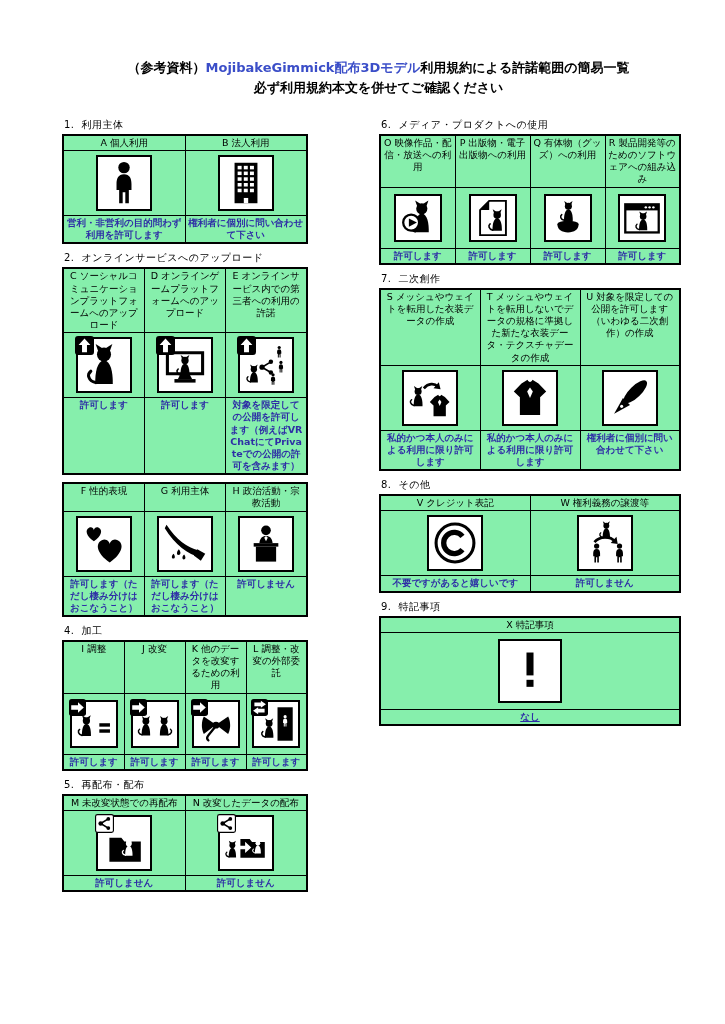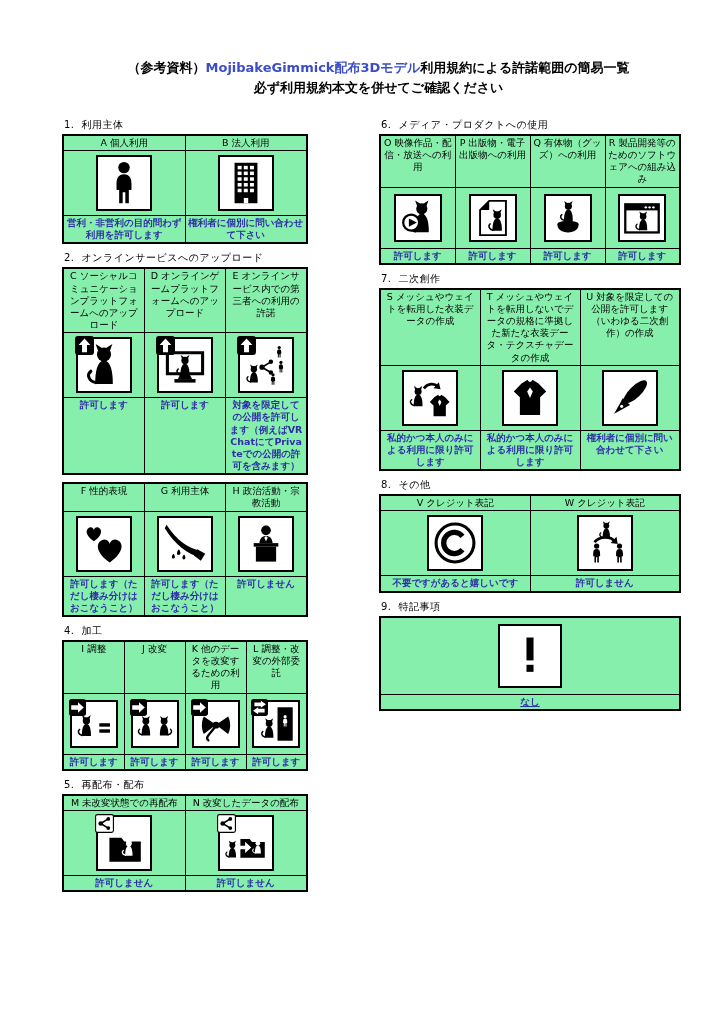--- a/index.html
+++ b/index.html
@@ -476,21 +476,21 @@
       </tbody>
         </table>
     </div>
 
     <div class="sec">
       <div class="sec-label"><span class="num">8.</span><span>その他</span></div>
       <table>
         <tbody>
             <tr>
           <td>V クレジット表記</td>
-          <td>W クレジット表記</td>
+          <td>W 権利義務の譲渡等</td>
         </tr>
         <tr class="icons">
           <td>
                 <div class="icon-box">
             <svg class="main" viewBox="0 0 100 100">
               <circle cx="50" cy="50" r="43" fill="none" stroke="currentColor" stroke-width="7"></circle>
               <path d="M67 35 A24 24 0 1 0 67 65" fill="none" stroke="currentColor" stroke-width="12"></path>
                   </svg>
                 </div>
               </td>
@@ -511,20 +511,23 @@
           <td class="result">許可しません</td>
         </tr>
       </tbody>
         </table>
     </div>
 
     <div class="sec sec9">
       <div class="sec-label"><span class="num">9.</span><span>特記事項</span></div>
       <table class="sec9">
         <tbody>
+            <tr>
+          <td>X 特記事項</td>
+        </tr>
         <tr class="icons">
           <td>
                 <div class="icon-box">
             <svg class="main" viewBox="0 0 100 100">
               <rect x="42" y="8" width="16" height="52" fill="currentColor"></rect>
               <rect x="42" y="70" width="16" height="16" fill="currentColor"></rect>
                   </svg>
                 </div>
               </td>
         </tr>

